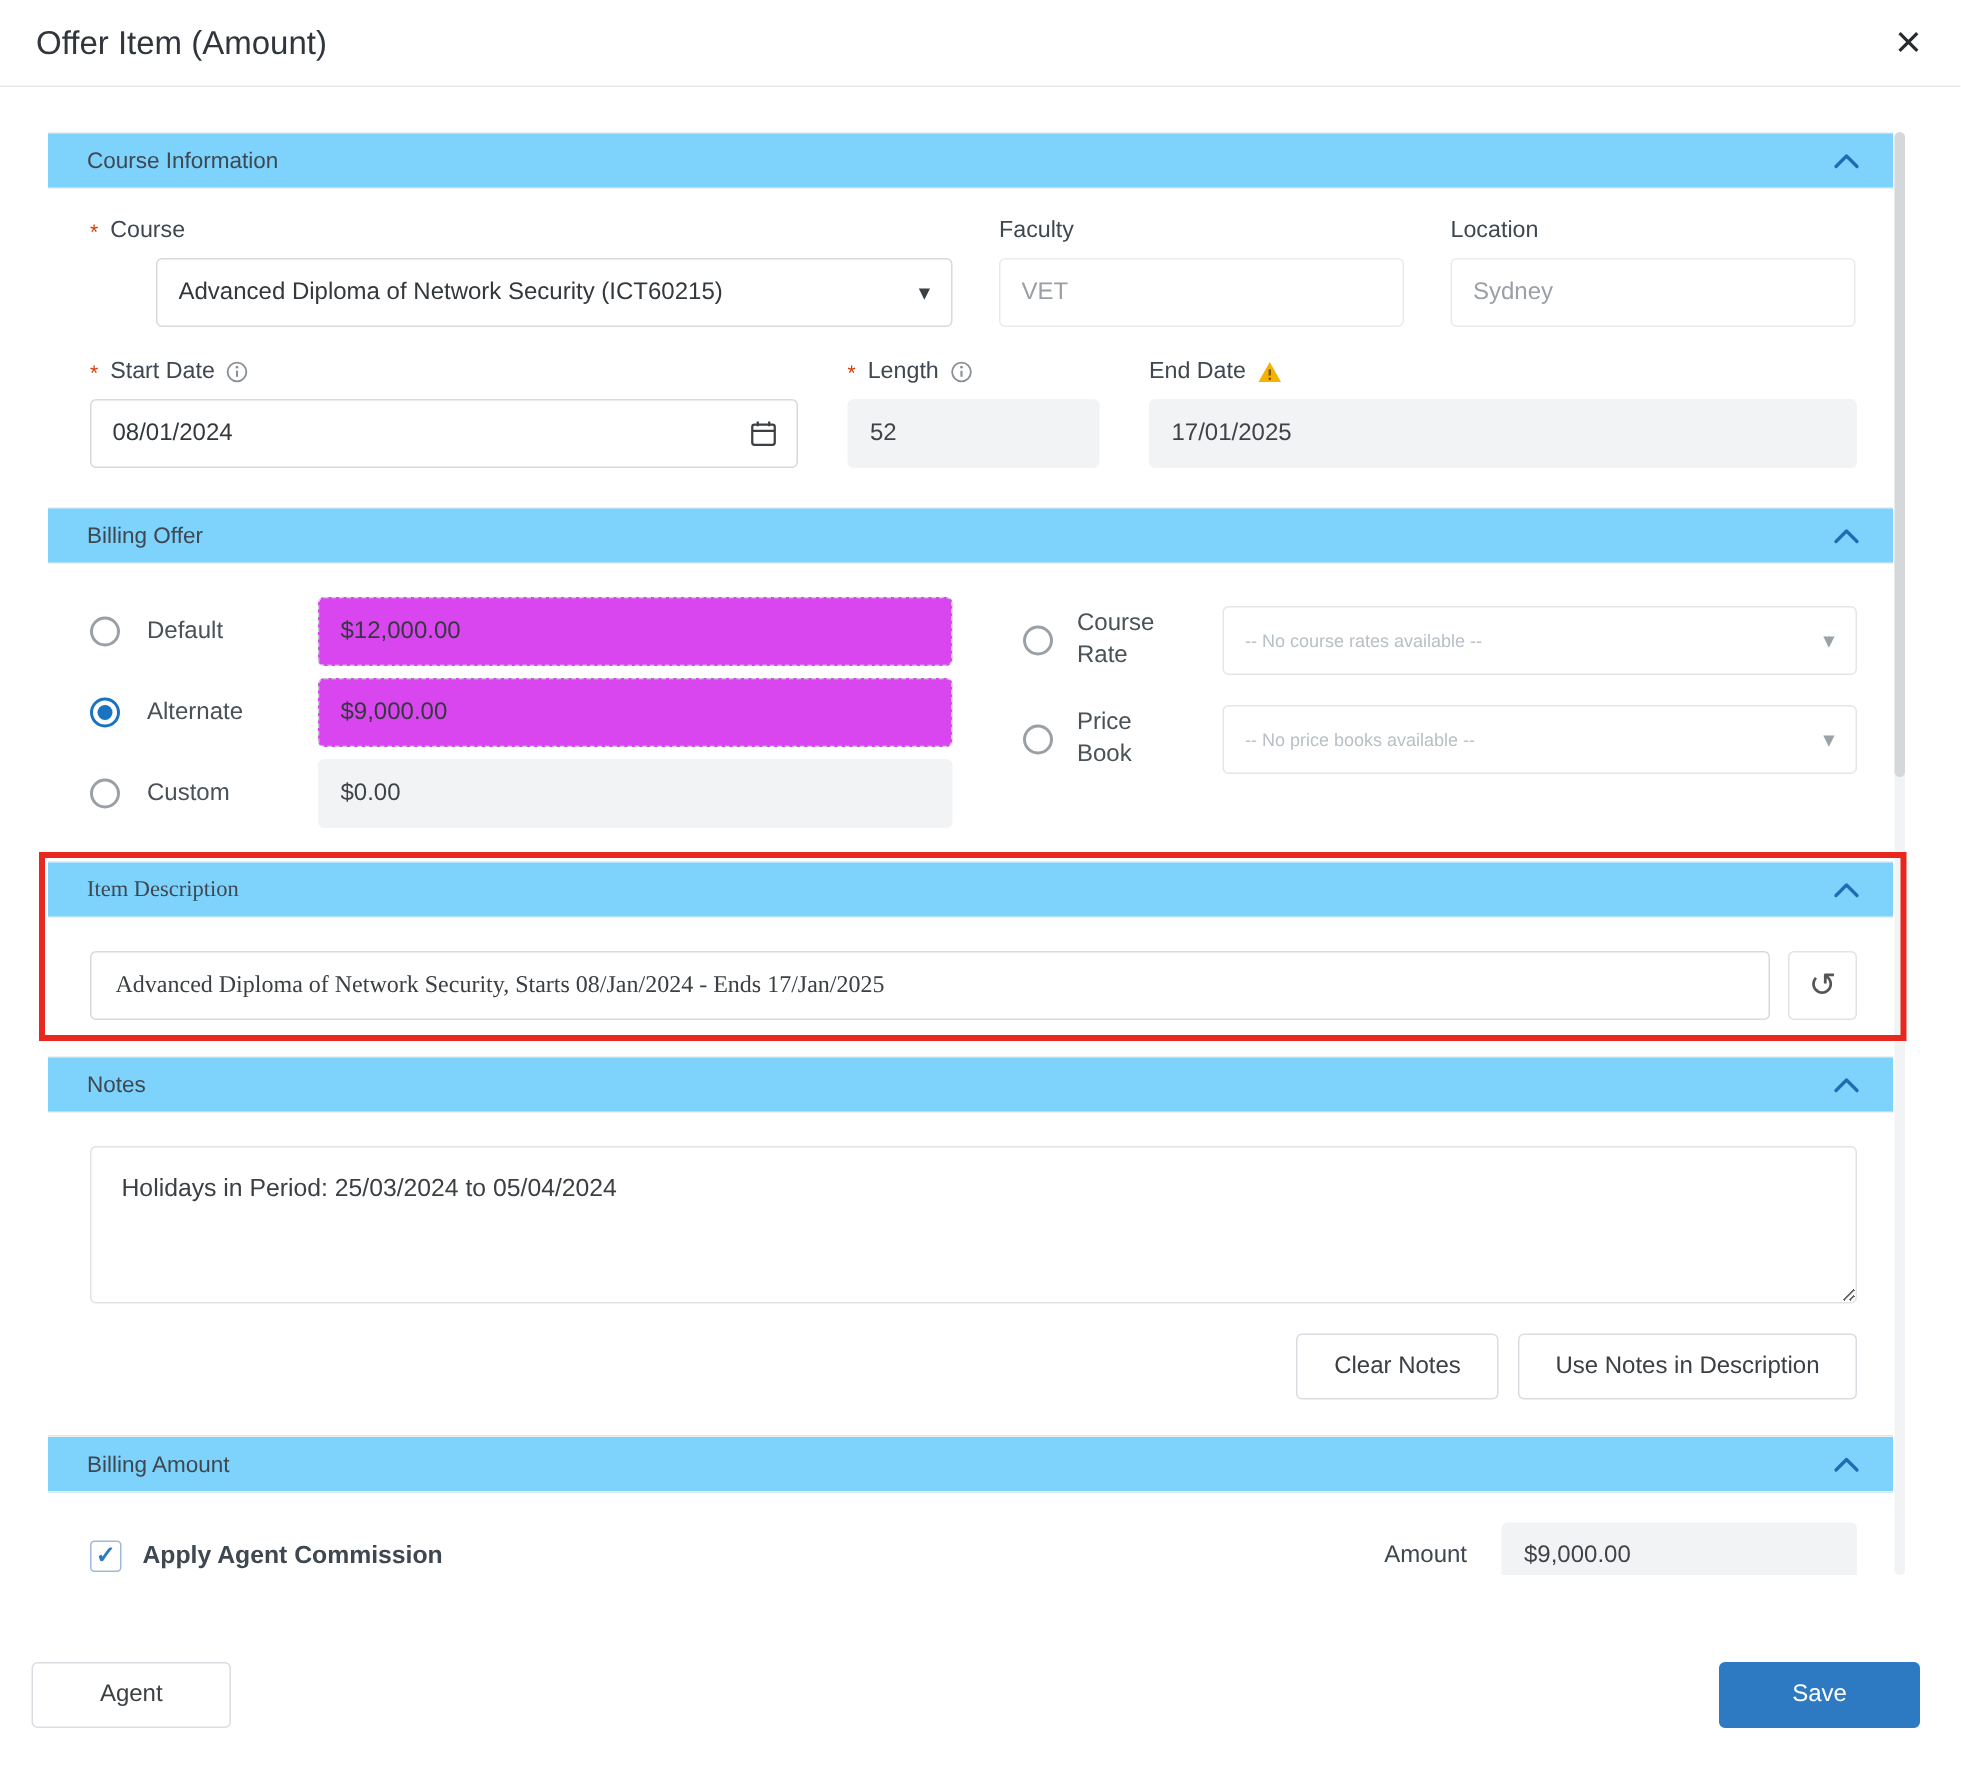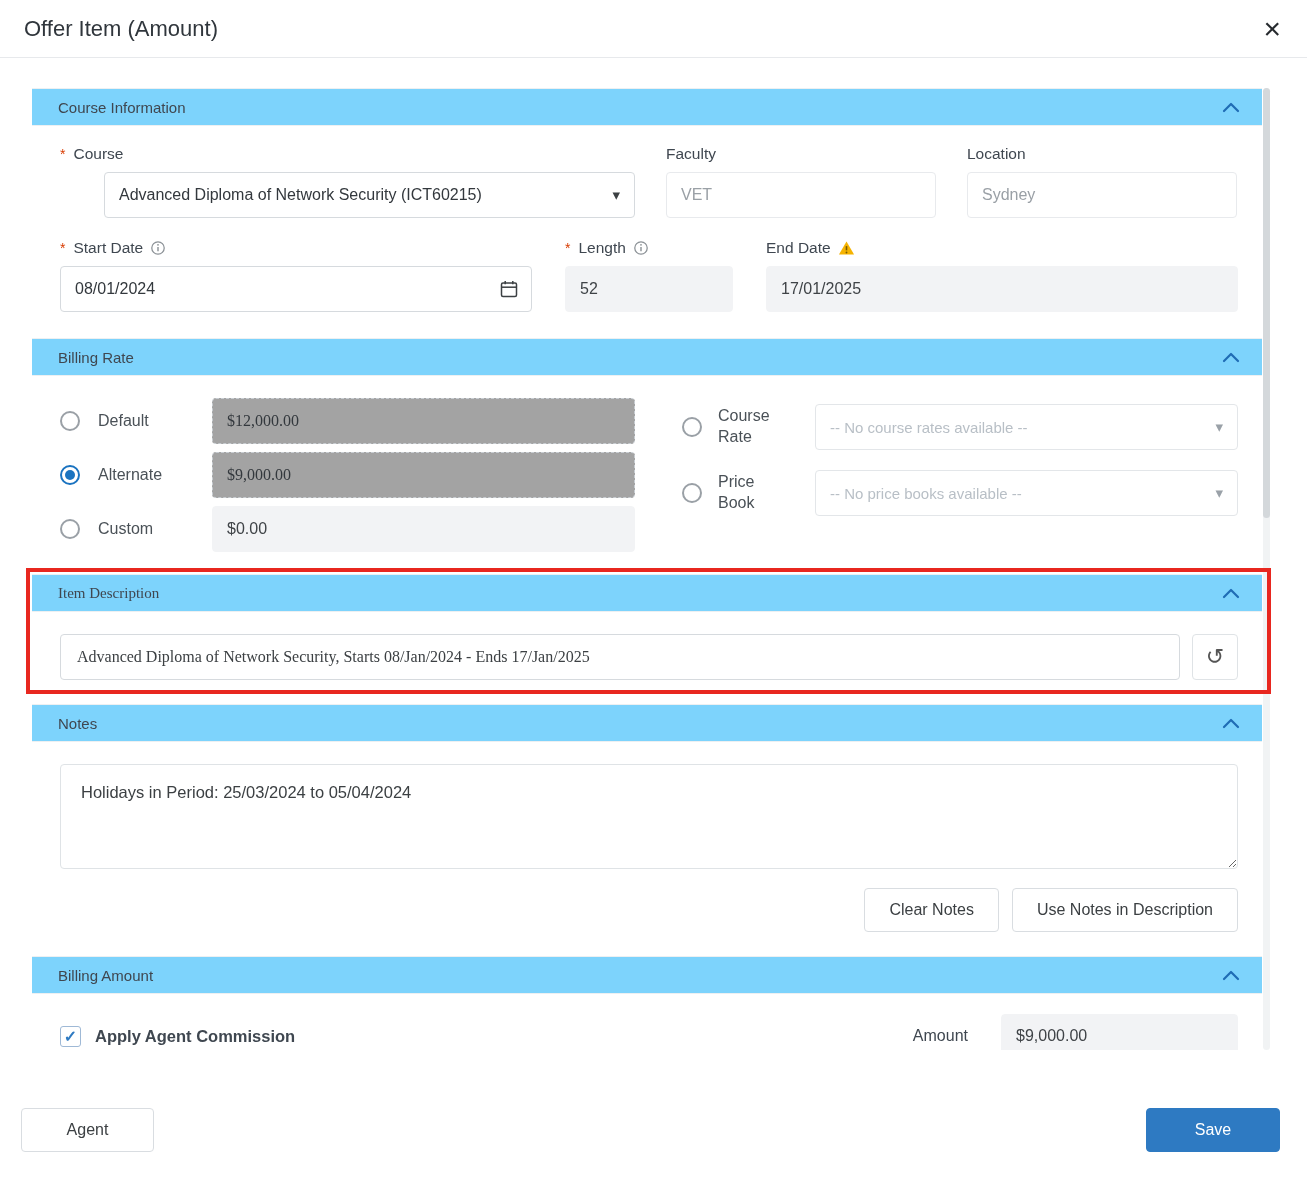--- a/index.html
+++ b/index.html
@@ -26,21 +26,21 @@
 
   .ctl{height:46px;border-radius:4px;font-size:16px;font-family:inherit;}
   .select-box{display:flex;align-items:center;justify-content:space-between;border:1px solid #d6dade;background:#fff;padding:0 14px;cursor:pointer;margin-left:44px;}
   .select-box .val{color:#33383d;font-size:16px;white-space:nowrap;overflow:hidden;}
   .caret{color:#3c4043;font-size:15px;margin-left:10px;}
   .caret.lt{color:#9aa1a8;}
 
   input.txt{width:100%;padding:0 14px;outline:none;}
   .muted{border:1px solid #e8eaed;color:#9aa0a6;background:#fff;}
   .greybox{background:#f2f3f5;border:1px solid #f2f3f5;color:#3f4347;}
-  .dashed{border:1px dashed #c8cdd2;background:#a3a3a3;color:#33383d;font-family:Liberation Serif, serif;}
+  .dashed{border:1px dashed #c8cdd2;background:#d946ef;color:#33383d;}
 
   .date-wrap{border:1px solid #d6dade;background:#fff;display:flex;align-items:center;padding:0 12px 0 14px;border-radius:4px;height:46px;}
   .date-wrap input{border:none;outline:none;flex:1;font-size:16px;color:#33383d;font-family:inherit;background:transparent;}
 
   .grid-a{display:grid;grid-template-columns:575px 270px 270px;column-gap:31px;}
   .grid-b{display:grid;grid-template-columns:472px 168px 472px;column-gap:33px;margin-top:20px;}
 
   .ci-body{padding:18px 24px 26px 28px;}
 
   
@@ -50,21 +50,21 @@
   .money-row .ctl{width:423px;margin-left:auto;padding:0 14px;display:flex;align-items:center;}
   .rlabel{font-size:16px;color:#4a5157;}
   .radio{display:flex;align-items:center;gap:18px;cursor:pointer;}
   .rdot{width:20px;height:20px;border:2px solid #9aa0a6;border-radius:50%;background:#fff;position:relative;flex:none;}
   .rdot.on{border-color:#1a73c0;}
   .rdot.on::after{content:"";position:absolute;inset:3px;border-radius:50%;background:#1a73c0;}
   .br-right{flex:1;margin-left:47px;margin-top:6px;}
   .rate-row{display:flex;align-items:center;margin-bottom:20px;}
   .rate-row .rlabel{width:76px;margin:0 16px;line-height:1.3;}
   .ddl{width:423px;margin-left:auto;border:1px solid #e3e6e9;background:#fff;display:flex;align-items:center;justify-content:space-between;padding:0 14px;cursor:pointer;}
-  .ddl .ph{color:#b8bfc6;font-size:15px;white-space:nowrap;overflow:hidden;}
+  .ddl .ph{color:#b8bfc6;font-size:12px;white-space:nowrap;overflow:hidden;}
 
   
   .sec.item-desc{position:relative;font-family:Liberation Serif, serif;}
   .annotation{position:absolute;top:-6px;left:-6px;right:-9px;bottom:10px;border:4px solid #e8271f;pointer-events:none;z-index:4;}
   .id-body{padding:22px 24px 24px 28px;display:flex;gap:12px;align-items:center;}
   .id-body input{flex:1;height:46px;border:1px solid #d6dade;border-radius:4px;padding:0 16px;font-size:16px;color:#3c4043;font-family:inherit;outline:none;}
   .reset-btn{width:46px;height:46px;flex:none;border:1px solid #dfe3e6;border-radius:4px;background:#fff;color:#555;font-size:22px;cursor:pointer;font-family:inherit;line-height:1;}
 
   
   .notes-body{padding:22px 24px 24px 28px;}
@@ -75,21 +75,21 @@
     padding:0 24px;font-family:inherit;cursor:pointer;}
   .btn.primary{background:#2e7ac2;border-color:#2e7ac2;color:#fff;min-width:134px;}
 
   
   .ba-body{padding:20px 24px 0 28px;}
   .ba-row{display:flex;align-items:center;}
   .cb-wrap{display:flex;align-items:center;gap:14px;cursor:pointer;}
   .cbox{width:21px;height:21px;border:1.5px solid #9fb9d6;border-radius:3px;display:flex;align-items:center;justify-content:center;
     color:#2e7ac2;font-size:16px;font-weight:bold;background:#fff;flex:none;}
   .cb-label{font-size:16.5px;color:#3f4750;font-weight:bold;}
-  .amt{display:flex;align-items:center;gap:33px;margin-left:auto;}
+  .amt{display:flex;align-items:center;gap:23px;margin-left:auto;}
   .amt-label{font-size:16px;color:#3f4750;}
   .amt input{width:237px;height:44px;border-radius:4px;padding:0 14px;font-size:16px;font-family:inherit;outline:none;}
 
   
   .dlg-footer{display:flex;justify-content:space-between;align-items:center;margin-top:58px;padding:0 27px 0 21px;}
   .btn.close{min-width:133px;}
 
   
   .vsb{position:absolute;top:88px;right:37px;width:7px;height:962px;background:#f1f3f4;border-radius:4px;}
   .vsb .thumb{position:absolute;top:0;left:0;width:100%;height:430px;background:#d4d8db;border-radius:4px;}
@@ -182,21 +182,21 @@
             </svg>
           </div>
           <input class="txt ctl greybox" readonly="" value="17/01/2025" style="">
         </div>
       </div>
     </div>
   </section>
 
   <section class="sec">
     <div class="sec-header">
-      <span class="sec-title">Billing Rate</span>
+      <span class="sec-title">Billing Offer</span>
       <svg class="chev" width="18" height="11" viewBox="0 0 18 11">
         <polyline points="2,9 9,2 16,9" fill="none" stroke="#1f6cb5" stroke-width="2.2" stroke-linecap="round" stroke-linejoin="round"></polyline>
       </svg>
     </div>
     <div class="br-body">
       <div class="br-left">
         <div class="money-row">
           <span class="radio">
             <span class="rdot"></span>
             <span class="rlabel">Default</span>

